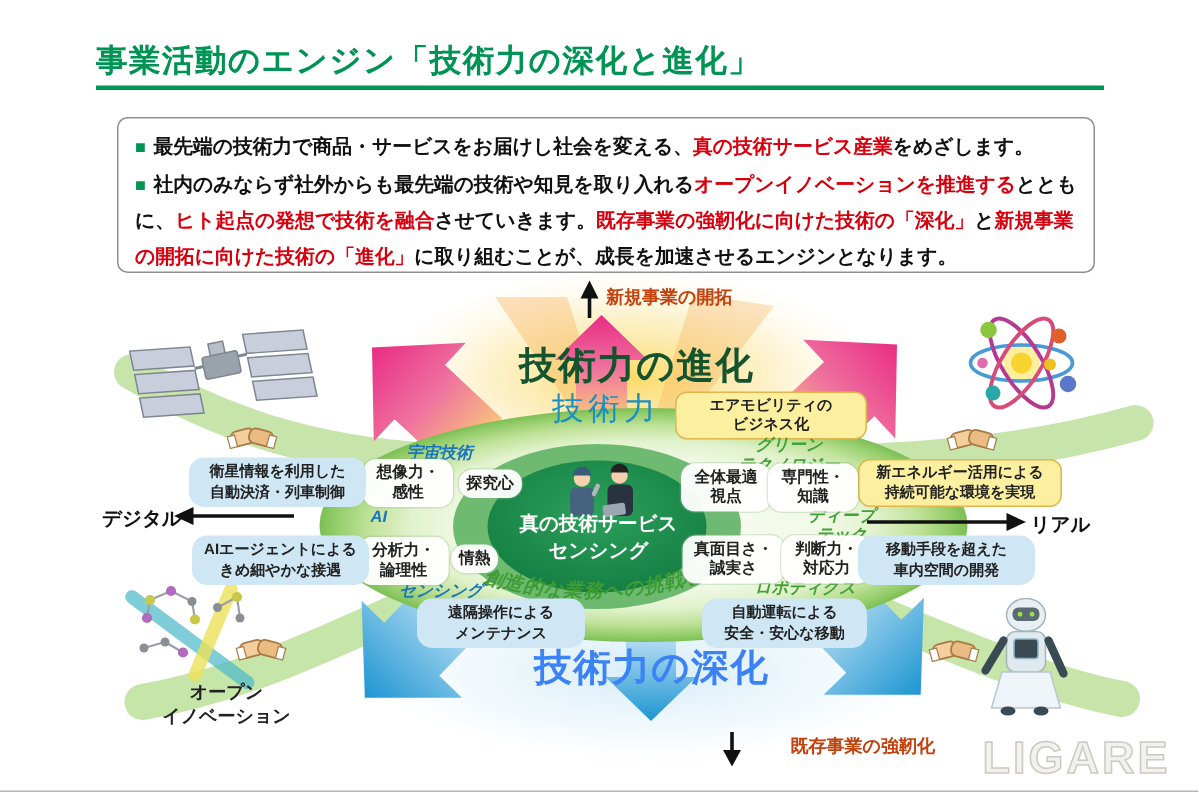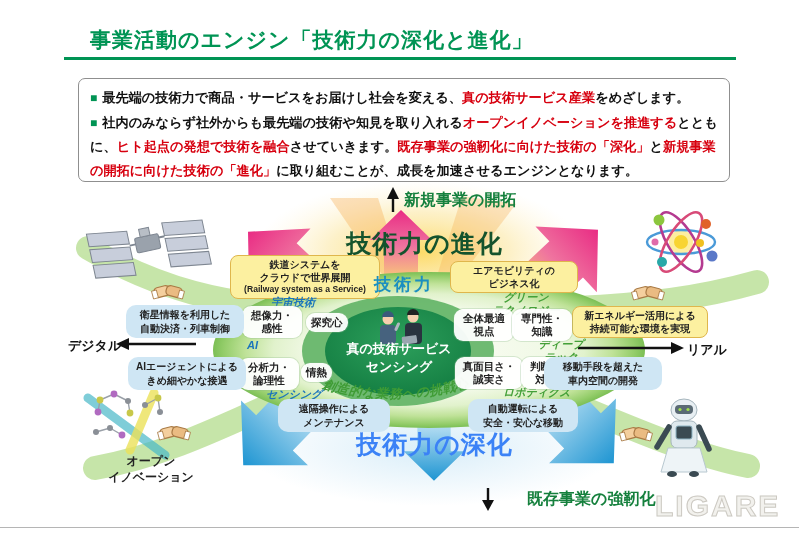--- a/index.html
+++ b/index.html
@@ -1,46 +1,46 @@
 <!DOCTYPE html>
 <html><head>
 <meta charset="utf-8">
 <style>
   html,body{margin:0;padding:0;}
   body{font-family:"Liberation Sans","DejaVu Sans",sans-serif;}
   #slide{position:relative;width:799px;height:533px;background:#ffffff;overflow:hidden;}
   .abs{position:absolute;}
   
-  #title{left:64px;top:26px;font-size:21px;font-weight:800;color:#009454;letter-spacing:1px;margin-left:26px;}
+  #title{left:64px;top:26px;font-size:21px;font-weight:800;color:#009454;letter-spacing:1px;}
   #title-rule{left:64px;top:57px;width:672px;height:3px;background:#009454;}
   
   #summary{left:78px;top:78px;width:628px;height:88px;border:1.6px solid #8f8f8f;border-radius:7px;
            padding:7px 11px;font-size:13.2px;font-weight:700;color:#111;line-height:23.5px;}
   #summary p{margin:0;}
   .bullet{color:#009454;font-size:12px;margin-right:5px;}
   .red{color:#d7000f;}
   
   .big-red{font-size:25px;font-weight:800;color:#14532d;letter-spacing:1px;text-align:center;}
   .big-blue{font-size:25px;font-weight:800;color:#3b82f6;letter-spacing:1px;text-align:center;}
-  #core-label{left:368px;top:273px;width:72px;text-align:center;font-size:17px;font-weight:700;
+  #core-label{left:368px;top:258px;width:72px;text-align:center;font-size:21px;font-weight:400;
               color:#1b8fc0;letter-spacing:3px;}
   
   .ybox{background:#fcf0a0;border:1.4px solid #dfb64c;border-radius:8px;padding:2px 5px;
         font-size:10px;font-weight:700;color:#222;text-align:center;line-height:1.32;}
   .bbox{background:#cfe6f4;border-radius:10px;padding:3px 6px;font-size:10px;font-weight:700;
         color:#222;text-align:center;line-height:1.35;}
   .tbox{background:rgba(255,255,255,.95);border-radius:9px;padding:3px 5px;font-size:10.5px;
         font-weight:700;color:#222;text-align:center;line-height:1.25;
         box-shadow:0 0 0 1px rgba(140,185,140,.3);}
   .ln{display:block;}
   .sm{font-size:8.6px;}
   .cat{font-size:11px;font-weight:700;font-style:italic;line-height:1.15;}
   .cat-b{color:#1b75bc;}
   .cat-g{color:#44a038;}
-  .axis-label{font-size:16px;font-weight:700;color:#15803d;}
+  .axis-label{font-size:12px;font-weight:700;color:#c2410c;}
   .axis-label-lr{font-size:13px;font-weight:800;color:#111;}
   #open-innovation{left:98px;top:454px;width:106px;text-align:center;font-size:12px;
                    font-weight:800;color:#222;line-height:1.3;}
   #page-num{left:780px;top:495px;font-size:11px;color:#444;margin-left:30px;}
   #watermark{left:655px;top:489px;font-size:30px;font-weight:800;letter-spacing:2px;
              color:#f2f1ed;-webkit-text-stroke:1px #ccc9c2;}
   #footer-line{left:0;top:527px;width:799px;height:1px;background:#b5b5b5;}
 </style>
 </head>
 <body>
@@ -233,25 +233,20 @@
       <polygon points="387,199 399,199 393,187"></polygon>
       <polygon points="482,500 494,500 488,511"></polygon>
       <polygon points="129,338 129,350 116,344"></polygon>
       <polygon points="671,342 671,354 684,348"></polygon>
     </g>
   </svg>
 
   <div class="abs axis-label" style="left:404px;top:190px;">新規事業の開拓</div>
   <div class="abs big-red" style="left:292px;top:227px;width:265px;">技術力の進化</div>
 
-  <div class="abs ybox" style="left:230px;top:255px;width:138px;">
-    <span class="ln">鉄道システムを</span>
-    <span class="ln">クラウドで世界展開</span>
-    <span class="ln sm">(Railway system as a Service)</span>
-  </div>
   <div class="abs ybox" style="left:572px;top:306px;width:124px;">
     <span class="ln">新エネルギー活用による</span>
     <span class="ln">持続可能な環境を実現</span>
   </div>
   <div class="abs ybox" style="left:450px;top:261px;width:116px;">
     <span class="ln">エアモビリティの</span>
     <span class="ln">ビジネス化</span>
   </div>
 
   <div class="abs" id="core-label">技術力</div>
@@ -292,21 +287,21 @@
     <span class="ln">きめ細やかな接遇</span>
   </div>
   <div class="abs bbox" style="left:238px;top:399px;width:100px;margin-left:40px;">
     <span class="ln">遠隔操作による</span>
     <span class="ln">メンテナンス</span>
   </div>
   <div class="abs bbox" style="left:468px;top:399px;width:98px;">
     <span class="ln">自動運転による</span>
     <span class="ln">安全・安心な移動</span>
   </div>
-  <div class="abs bbox" style="left:544px;top:357px;width:106px;">
+  <div class="abs bbox" style="left:572px;top:357px;width:106px;">
     <span class="ln">移動手段を超えた</span>
     <span class="ln">車内空間の開発</span>
   </div>
 
   <div class="abs big-blue" style="left:302px;top:428px;width:265px;">技術力の深化</div>
 
   <div class="abs axis-label-lr" style="left:68px;top:337px;">デジタル</div>
   <div class="abs axis-label-lr" style="left:687px;top:341px;">リアル</div>
   <div class="abs axis-label" style="left:527px;top:489px;">既存事業の強靭化</div>
 

